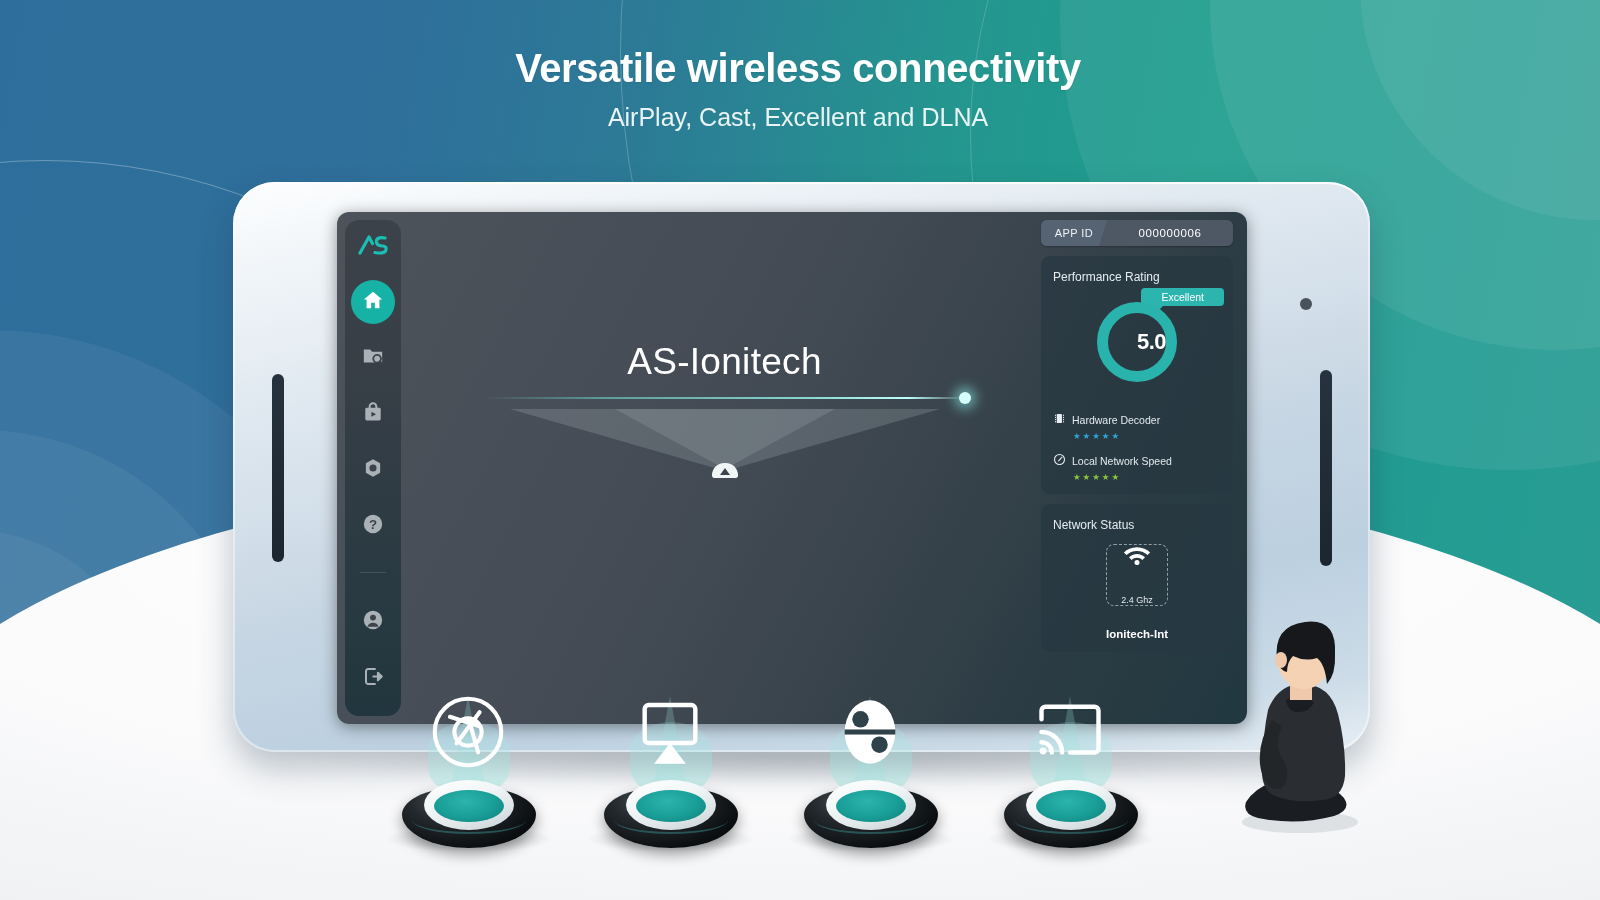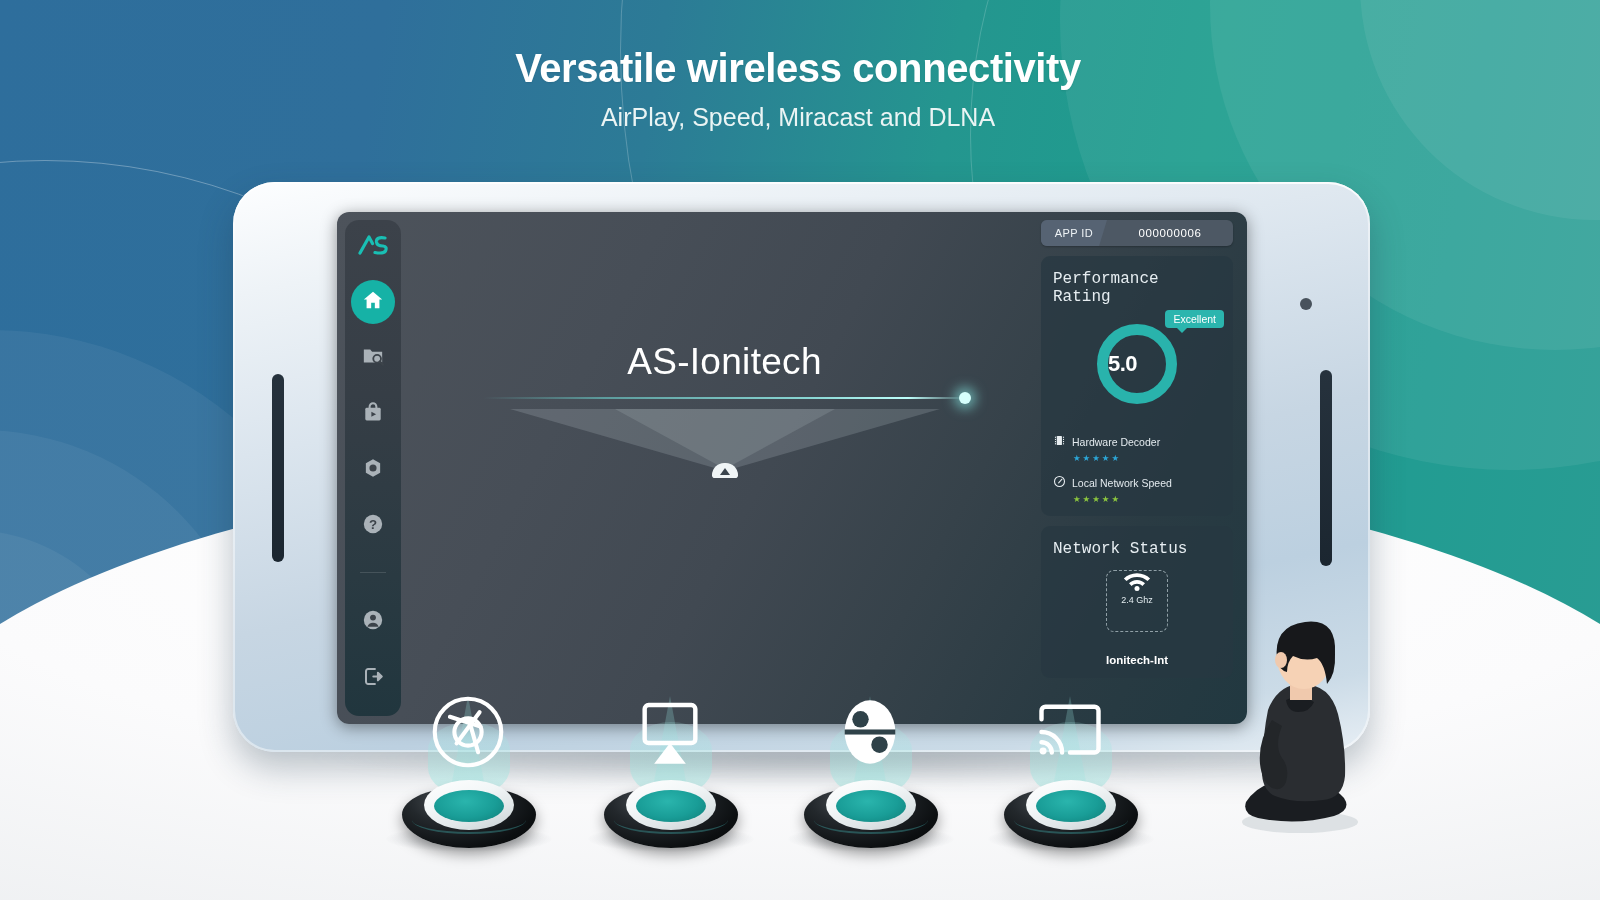--- a/index.html
+++ b/index.html
@@ -163,48 +163,48 @@
     clip-path:polygon(0 0, 100% 0, 88% 100%, 0 100%);
   }
   .appid-val {
     flex:1; display:flex; align-items:center; justify-content:center;
     font-size:11.5px; color:#ffffff; letter-spacing:.6px;
   }
   .card {
     margin-top:10px; border-radius:9px; padding:14px 12px 12px;
     background:rgba(39,55,65,.72);
   }
-  .card-title { font-size:16px; color:#e6edf1; margin-bottom:4px;font-family:Liberation Mono, monospace; }
+  .card-title { font-size:12px; color:#e6edf1; margin-bottom:4px; }
 
   .gauge-zone { position:relative; height:112px; margin-top:4px; }
   .gauge {
     position:absolute; left:50%; top:14px; transform:translateX(-50%);
     width:80px; height:80px; border-radius:50%;
     border:11px solid #29B3AC;
-    display:flex; align-items:center; justify-content:flex-start;
+    display:flex; align-items:center; justify-content:flex-end;
   }
   .gauge-val { font-size:22px; font-weight:bold; color:#ffffff; letter-spacing:-.5px; }
   .badge {
     position:absolute; right:-3px; top:0px; background:#2BB5AE; color:#fff;
-    font-size:10.5px; padding:3px 8px; border-radius:4px;
+    font-size:10.5px; padding:3px 20px; border-radius:4px;
   }
   .badge:after{
     content:""; position:absolute; left:12px; bottom:-5px;
     width:0;height:0;border-left:5px solid transparent;border-right:5px solid transparent;
     border-top:5px solid #2BB5AE;
   }
   .metric { margin-top:11px; }
   .metric-head { display:flex; align-items:center; gap:6px; }
   .metric-label { font-size:10.5px; color:#e3eaee; }
   .stars { margin-left:20px; margin-top:2px; letter-spacing:2px; font-size:8.5px; }
 
   .net-box {
     width:62px; height:62px; margin:12px auto 0; border-radius:8px;
     border:1.4px dashed rgba(215,230,235,.6);
-    display:flex; flex-direction:column; align-items:center; justify-content:flex-start; gap:0;
+    display:flex; flex-direction:column; align-items:center; justify-content:space-between; gap:0;
   }
   .net-ghz { font-size:9px; color:#e4edf0; }
   .net-name { text-align:center; font-size:11.5px; color:#ffffff; font-weight:bold; margin-top:22px; }
 
   
   .cast-row { position:absolute; left:0; right:0; bottom:130px; height:96px; z-index:14; pointer-events:none; }
   .cast-icon { position:absolute; bottom:0; width:76px; height:76px; }
 
   
   .beams { position:absolute; left:0; right:0; bottom:86px; height:120px; z-index:11; }
@@ -259,21 +259,21 @@
   <div class="circ cR3"></div>
   <div class="arc arcA"></div>
   <div class="arc arcB"></div>
   <div class="arc arcC"></div>
   <div class="floor"></div>
   <div class="floor-shadow"></div>
 </div>
 
 <div class="headings">
   <div class="h-title">Versatile wireless connectivity</div>
-  <div class="h-sub">AirPlay, Speed, Miracast and DLNA</div>
+  <div class="h-sub">AirPlay, Cast, Excellent and DLNA</div>
 </div>
 
 <div id="phone">
   <div class="phone-body"></div>
   <div class="vol-btn"></div>
   <div class="vol-btn-r"></div>
   <div class="cam-dot"></div>
 
   <div class="phone-screen">
 

